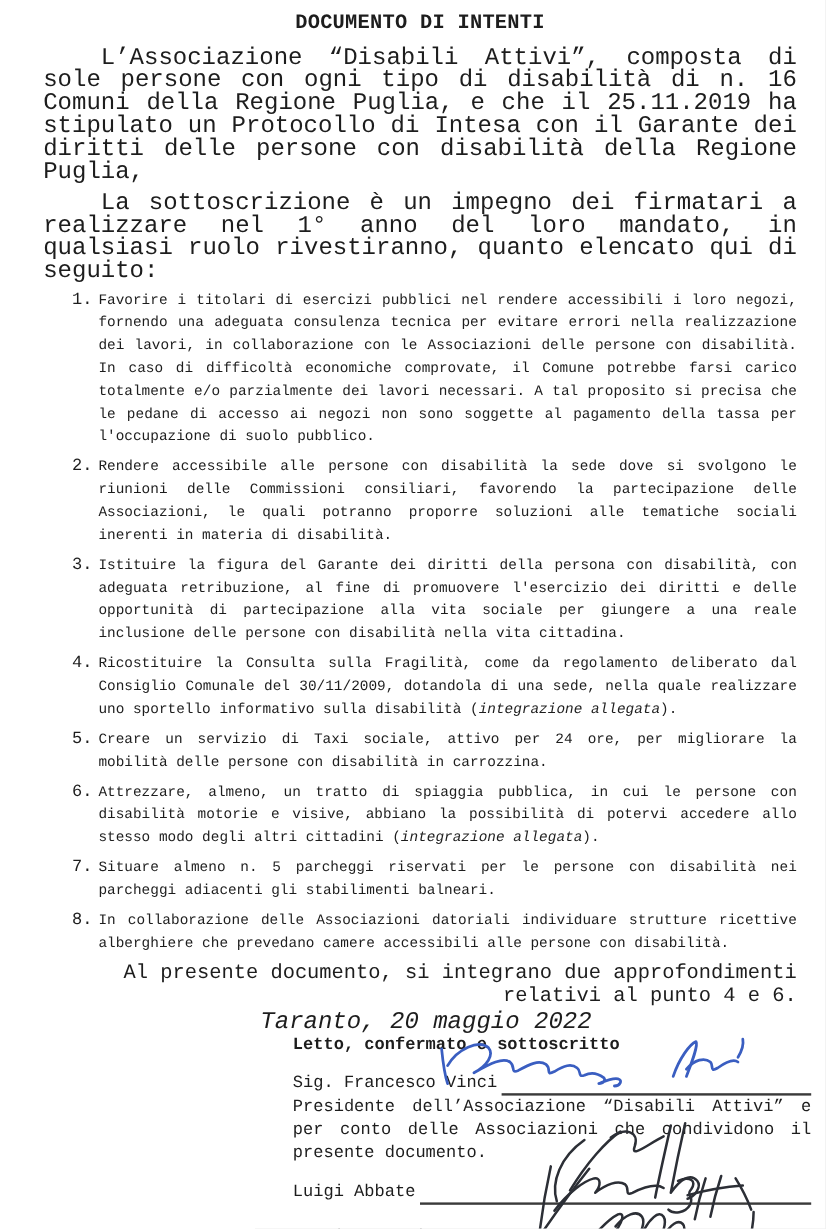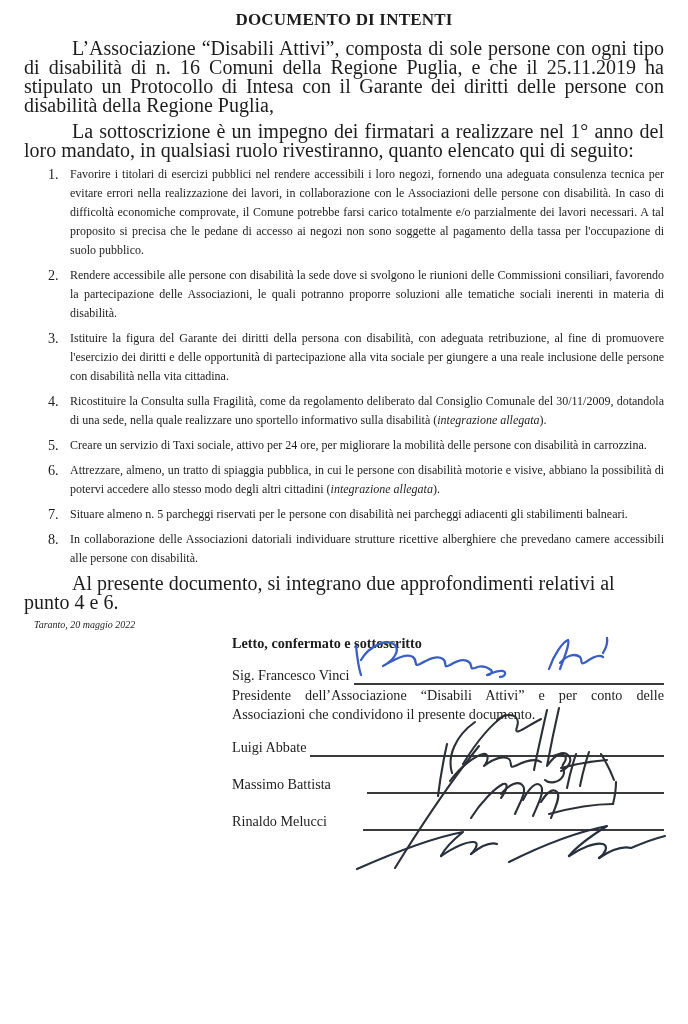--- a/index.html
+++ b/index.html
@@ -3,23 +3,23 @@
 <meta charset="utf-8">
 <style>
   html, body { margin: 0; padding: 0; background: #e8e8e8; }
   .page {
     position: relative;
     width: 688px;
     height: 1024px;
     margin: 0 auto;
     background: #ffffff;
     box-sizing: border-box;
-    padding: 8px 24px 0 24px;
+    padding: 8px 24px 0 36px;
     overflow: hidden;
-    font-family: Liberation Serif, serif;
+    font-family: Liberation Mono, monospace;
     color: #1d1d1d;
   }
   .doc-title {
     text-align: center;
     font-weight: 700;
     font-size: 17px;
     line-height: 20px;
     margin: 2px 0 9px 0;
     letter-spacing: 0.2px;
   }
@@ -41,30 +41,32 @@
     line-height: 19px;
   }
   .li-text {
     flex: 1;
     font-size: 12px;
     line-height: 19px;
     text-align: justify;
   }
   .it { font-style: italic; }
   .closing-note {
-    font-size: 20px;
+    font-size: 17px;
     line-height: 19px;
     text-indent: 48px;
     margin: 6px 0 3px 0;
+    text-align: right;
   }
   .place-date {
-    font-size: 10px;
+    font-size: 20px;
     line-height: 19px;
     font-style: italic;
     margin: 2px 0 0 10px;
+    text-align: center;
   }
   .sig-column {
     position: relative;
     margin-left: 208px;
     width: 432px;
   }
   .sig-heading {
     font-weight: 700;
     font-size: 14.2px;
     line-height: 19px;

